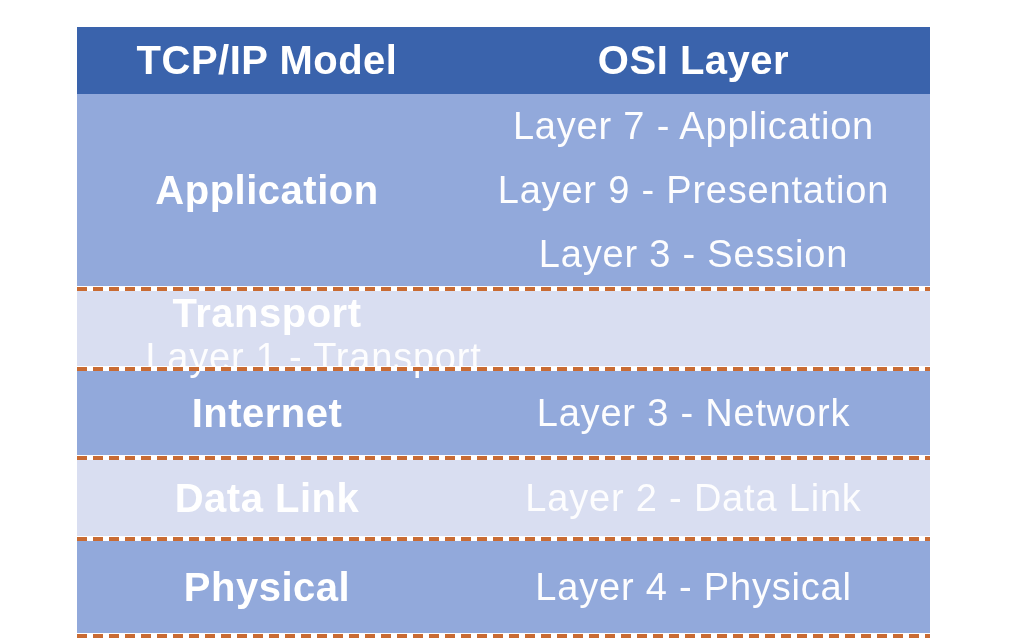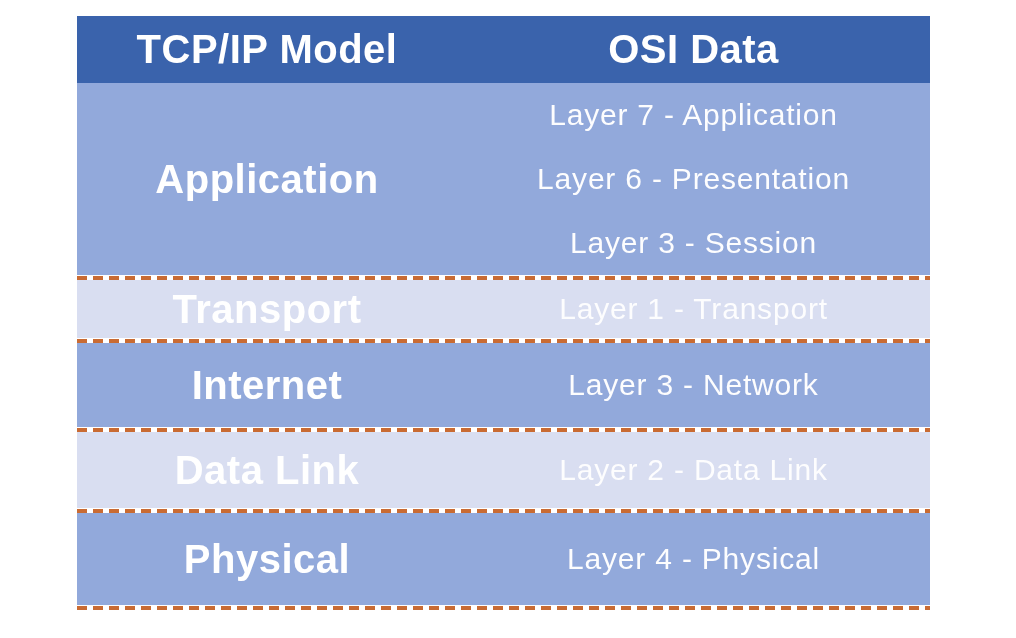--- a/index.html
+++ b/index.html
@@ -11,21 +11,21 @@
   .canvas {
     position: relative;
     width: 1016px;
     height: 638px;
     background: var(--page-bg, #ffffff);
     overflow: hidden;
   }
   .model-table {
     position: absolute;
     left: 77px;
-    top: 16px;
+    top: 27px;
     width: 853px;
   }
   .row {
     display: flex;
     width: 100%;
   }
   .cell {
     display: flex;
     align-items: center;
     justify-content: center;
@@ -42,34 +42,34 @@
     color: #ffffff;
     font-size: 40px;
     font-weight: bold;
     letter-spacing: 0.5px;
   }
 
   .data-row.medium { background: var(--row-medium, #92a9db); }
   .data-row.light  { background: var(--row-light,  #d9def1); }
 
   .row-app       { height: 192px; }
-  .row-transport { height: 58px; }
+  .row-transport { height: 75px; flex-direction: column; }
   .row-internet  { height: 84px; }
   .row-datalink  { height: 76px; }
   .row-physical  { height: 92px; }
 
   .tcp-label {
     color: #ffffff;
     font-size: 40px;
     font-weight: bold;
     letter-spacing: 0.5px;
   }
   .osi-text {
     color: #fdfdfe;
-    font-size: 30px;
+    font-size: 38px;
     font-weight: normal;
     letter-spacing: 0.8px;
   }
   .multi {
     flex-direction: column;
     justify-content: space-around;
     align-items: center;
   }
   .multi .osi-line {
     flex: 1;
@@ -100,28 +100,28 @@
   }
 </style>
 </head>
 <body>
 
 <div class="canvas">
   <div class="model-table">
 
     <div class="row header-row">
       <div class="cell left header-cell">TCP/IP Model</div>
-      <div class="cell right header-cell">OSI Data</div>
+      <div class="cell right header-cell">OSI Layer</div>
     </div>
 
     <div class="row data-row medium row-app">
       <div class="cell left tcp-label">Application</div>
       <div class="cell right multi">
         <div class="osi-line osi-text">Layer 7 - Application</div>
-        <div class="osi-line osi-text">Layer 6 - Presentation</div>
+        <div class="osi-line osi-text">Layer 9 - Presentation</div>
         <div class="osi-line osi-text">Layer 3 - Session</div>
       </div>
     </div>
 
     <div class="sep"></div>
 
     <div class="row data-row light row-transport">
       <div class="cell left tcp-label">Transport</div>
       <div class="cell right osi-text">Layer 1 - Transport</div>
     </div>

